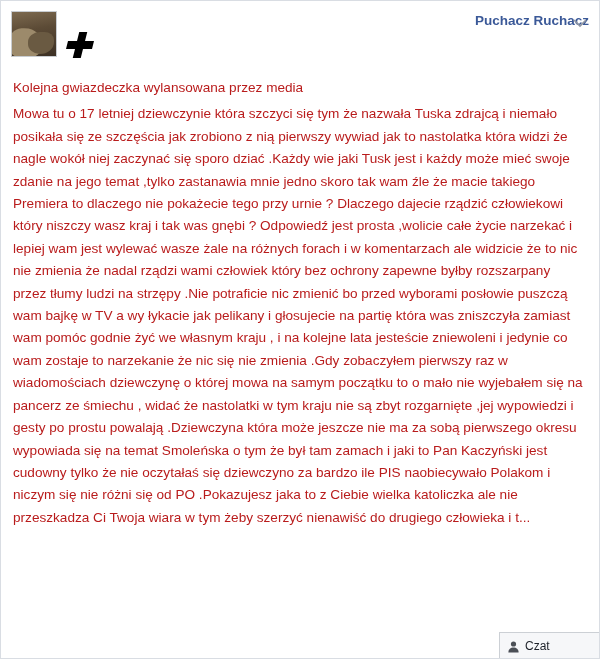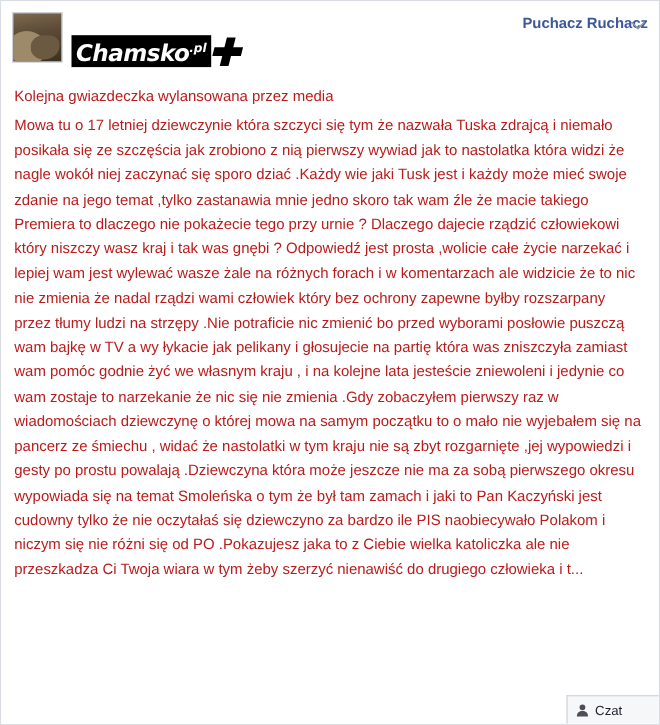--- a/index.html
+++ b/index.html
@@ -157,21 +157,21 @@
   .post-body .para-first {
     margin-bottom: 4px;
   }
 
   
   .chat-bar {
     position: absolute;
     right: 0;
     bottom: 0;
     height: 26px;
-    width: 84px;
+    width: 100px;
     background: #f6f7f9;
     border-top: 1px solid #ccd0d5;
     border-left: 1px solid #ccd0d5;
     display: flex;
     align-items: center;
     padding-left: 7px;
     box-sizing: border-box;
     cursor: pointer;
   }
   .chat-icon {
@@ -200,21 +200,20 @@
 <body>
 
 <div class="post">
 
   <div class="post-header">
     <div class="avatar"></div>
 
     <div class="header-text">
       <div class="author-name">Puchacz Ruchacz</div>
       <div class="logo-row">
-        <span class="logo-box"><span>Chamsko</span><span class="tld">.pl</span></span>
         <span class="logo-mark">
           <span class="bar-h"></span>
           <span class="bar-v"></span>
         </span>
       </div>
     </div>
 
     <div class="chevron-btn">
       <svg width="22" height="16" viewBox="0 0 22 16">
         <path d="M5 5 L11 11 L17 5" stroke="#9197a3" stroke-width="1.6" fill="none"></path>

